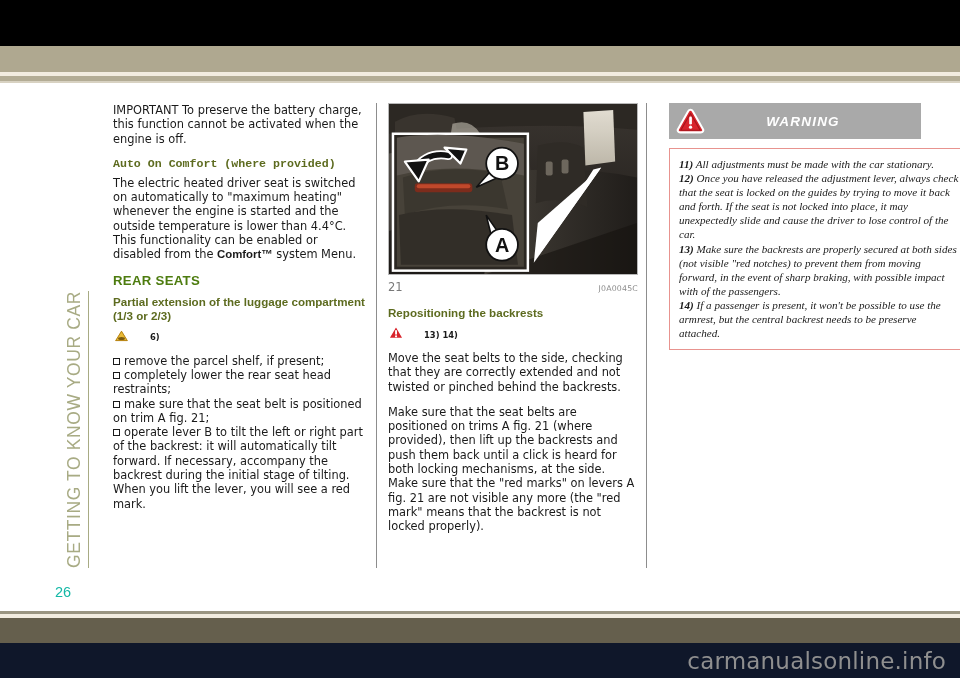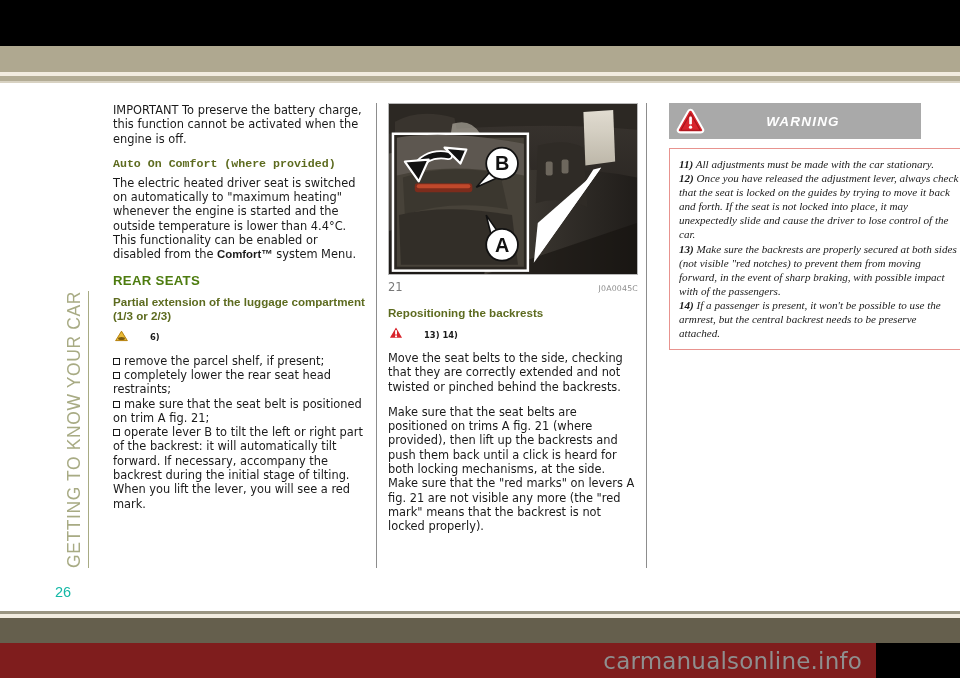--- a/index.html
+++ b/index.html
@@ -250,22 +250,22 @@
     top: 584px;
     font-family: "Liberation Sans", sans-serif;
     font-size: 14.5px;
     color: #14b8a6;
   }
 
   
   .watermark {
     position: absolute;
     left: 0; top: 643px;
-    width: 876px; height: 35px;
-    background: #7f1d1d;
+    width: 960px; height: 35px;
+    background: #0f172a;
   }
   .watermark span {
     position: absolute;
     right: 14px;
     top: 5px;
     font-family: "DejaVu Sans", sans-serif;
     font-size: 23px;
     letter-spacing: 0.2px;
     color: #8f8f8f;
   }

